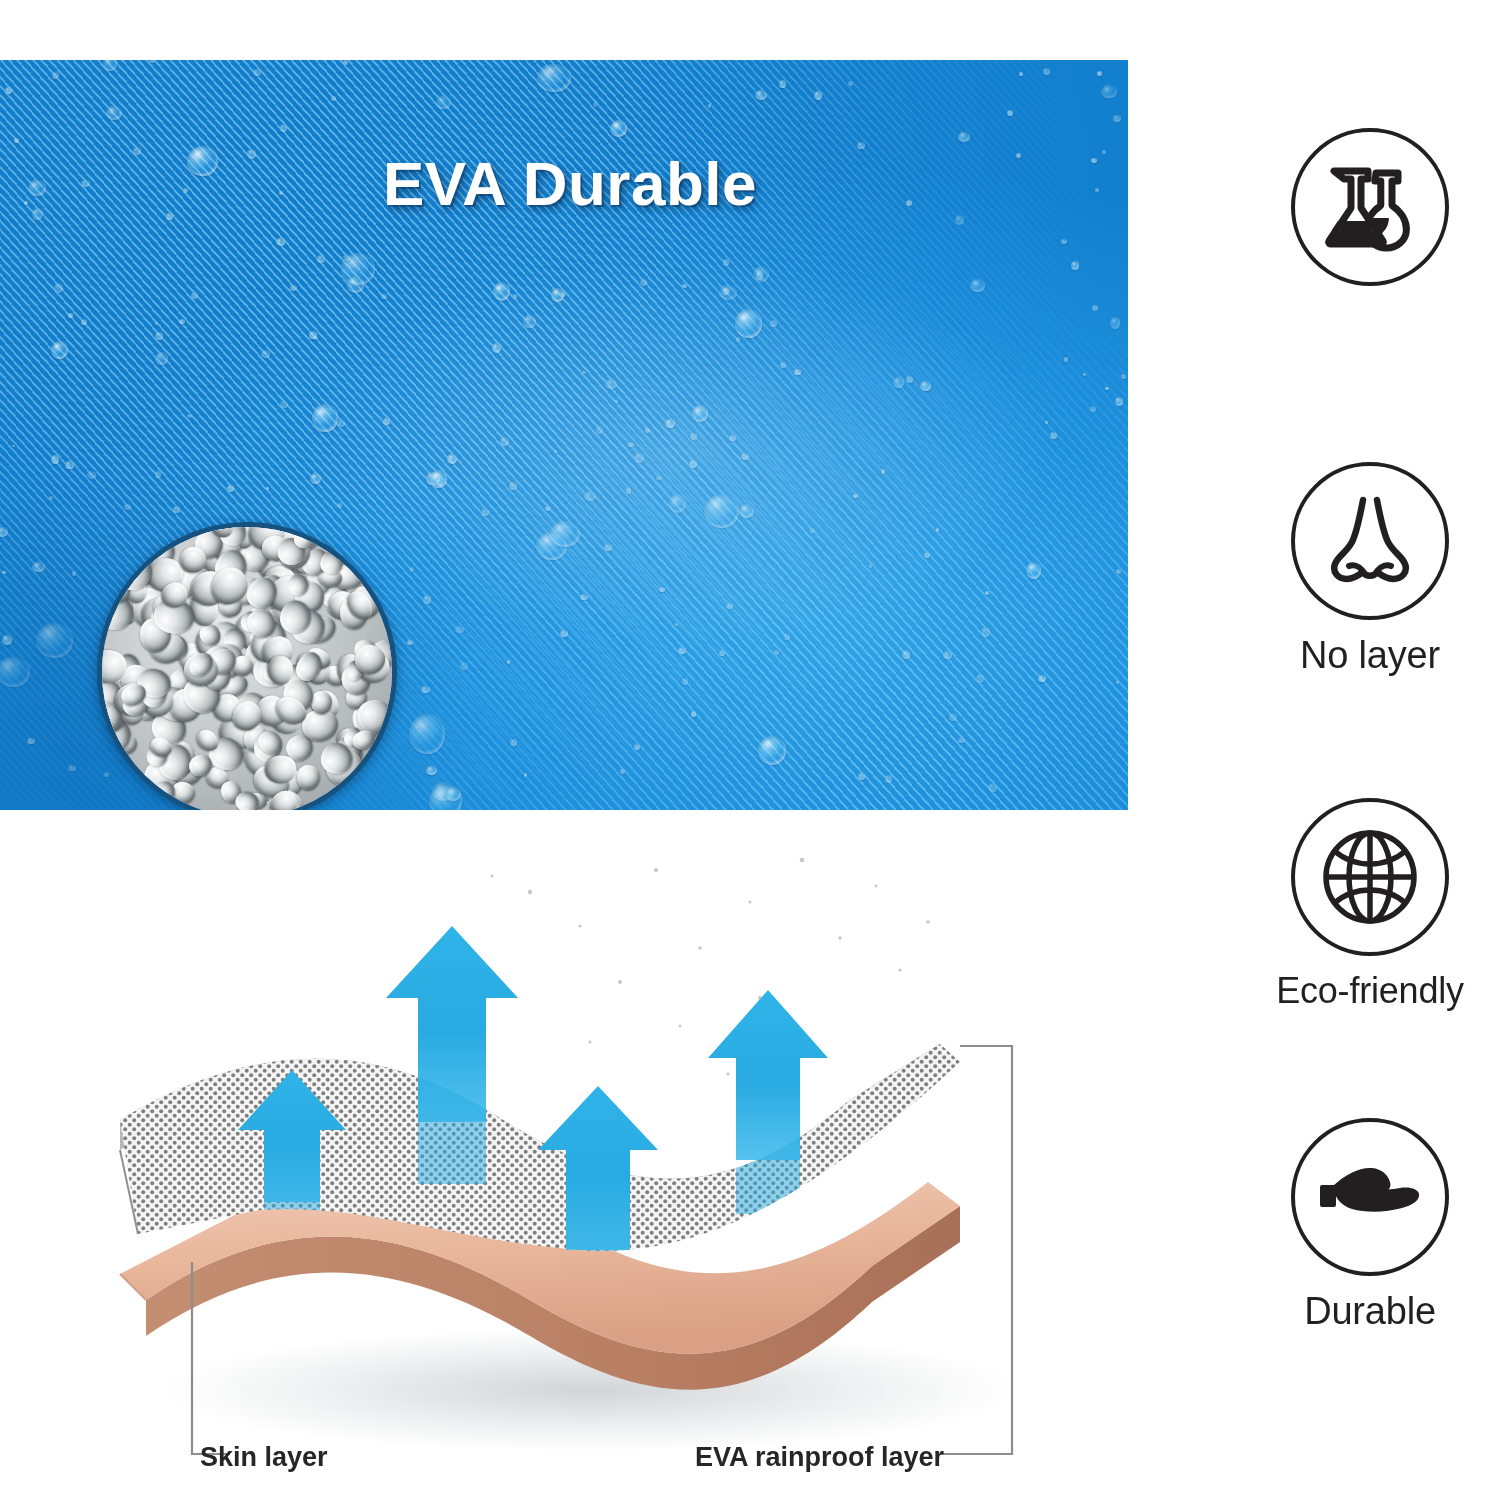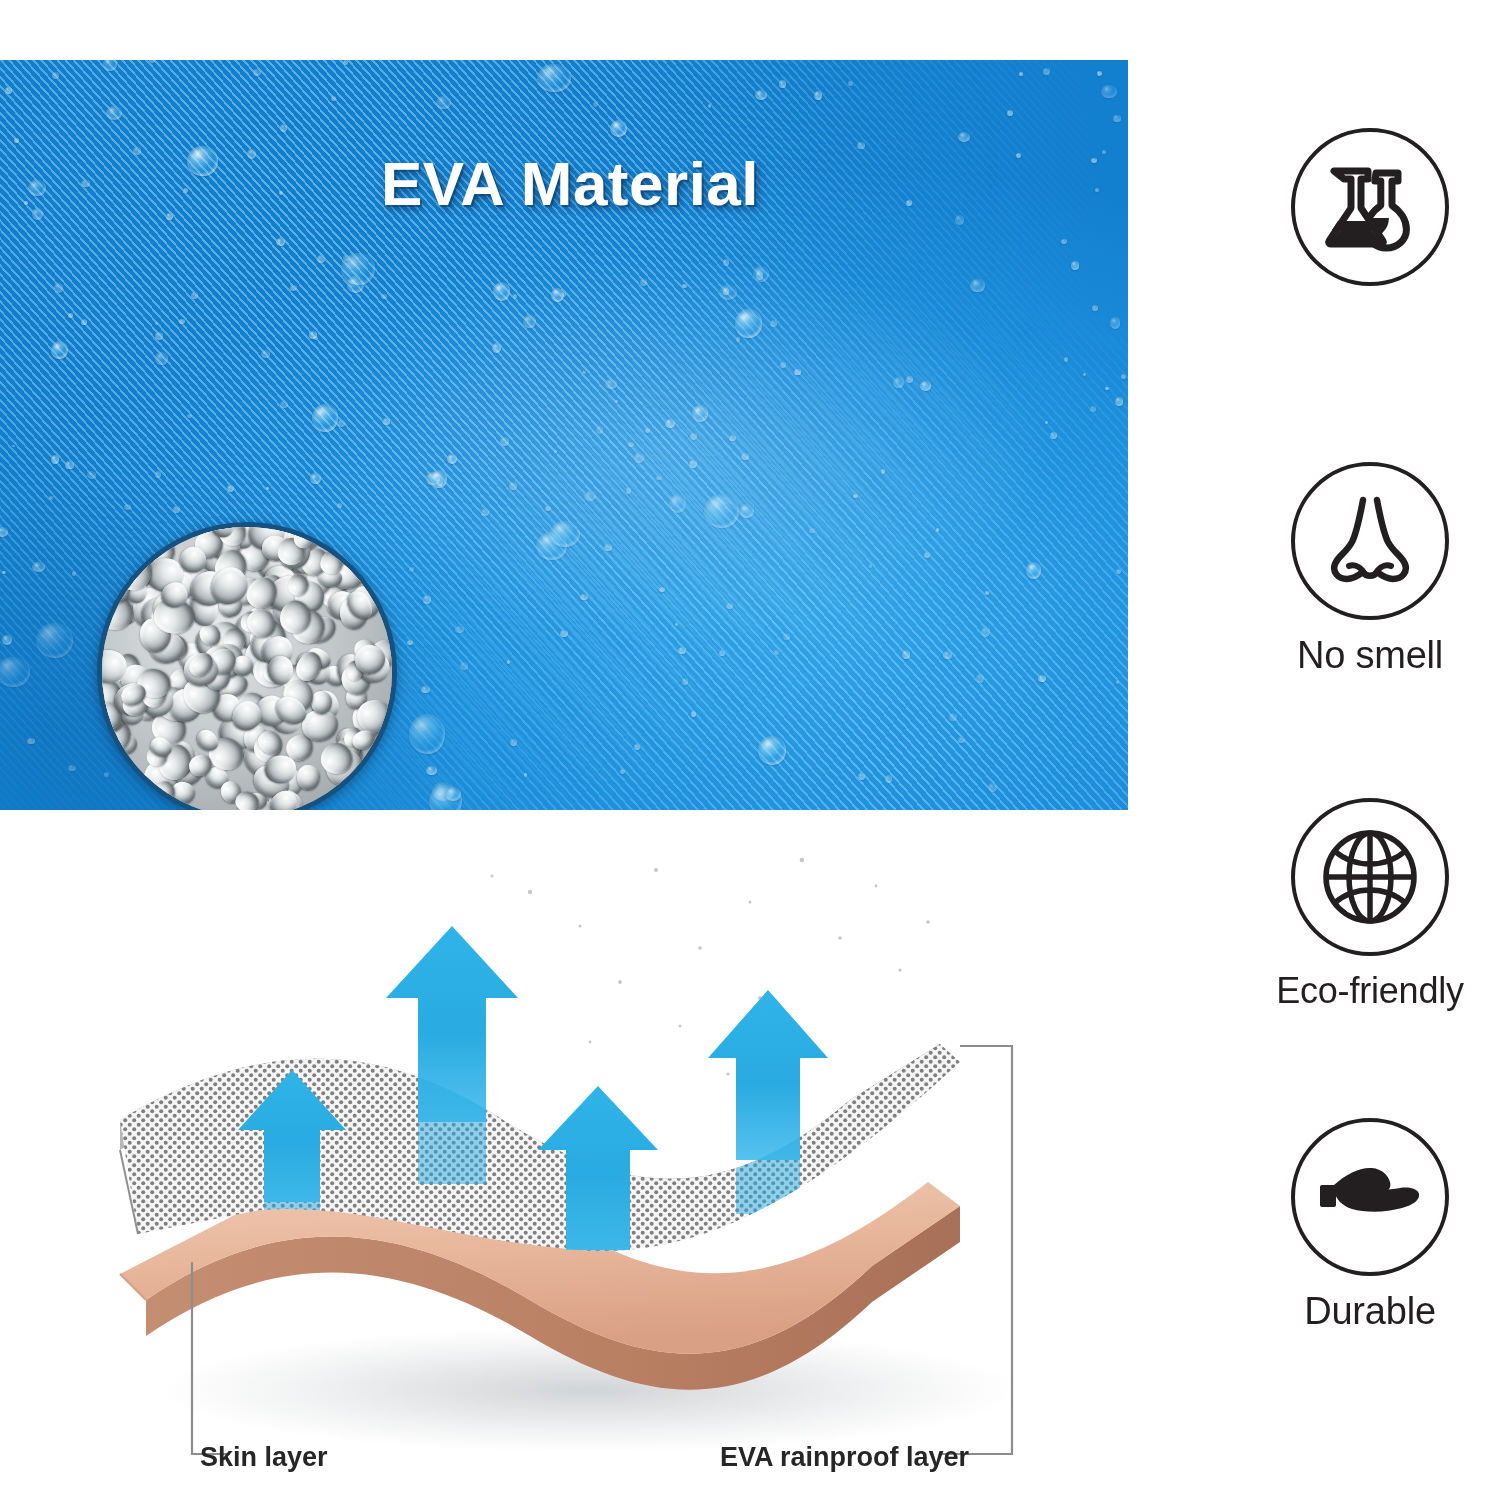--- a/index.html
+++ b/index.html
@@ -409,21 +409,21 @@
         <div class="drop" style="left: 1026.07px; top: 502.463px; width: 15.1779px; height: 16.0628px; opacity: 0.86;"></div>
         <div class="drop" style="left: 1095.37px; top: 128.029px; width: 3.85119px; height: 3.71898px; opacity: 0.59;"></div>
         <div class="drop" style="left: 154.895px; top: 411.152px; width: 5.81534px; height: 6.45401px; opacity: 0.61;"></div>
         <div class="drop" style="left: 735.544px; top: 276.631px; width: 4.61809px; height: 4.94019px; opacity: 0.56;"></div>
         <div class="drop" style="left: 187.418px; top: 353.574px; width: 4.82115px; height: 4.28788px; opacity: 0.51;"></div>
         <div class="drop" style="left: 1115.72px; top: 509.42px; width: 5.00108px; height: 4.9844px; opacity: 0.65;"></div>
         <div class="drop" style="left: 278.965px; top: 130.894px; width: 4.15822px; height: 4.58343px; opacity: 0.79;"></div>
       </div>
     <div class="photo-sheen"></div>
 
-    <div class="photo-title">EVA Material</div>
+    <div class="photo-title">EVA Durable</div>
 
     <div class="pellet-circle">
       <div class="pellet-bg"></div>
       <div id="pellets">
           <div class="pellet" style="left: 209.102px; top: 164.718px; width: 29.2397px; height: 25.6143px; transform: rotate(57.2deg);"></div>
           <div class="pellet" style="left: 183.362px; top: 20.5775px; width: 25.569px; height: 24.7028px; transform: rotate(17.5deg);"></div>
           <div class="pellet" style="left: 67.4287px; top: 142.296px; width: 24.5461px; height: 21.3977px; transform: rotate(-43deg);"></div>
           <div class="pellet" style="left: 103.999px; top: 240.814px; width: 23.2383px; height: 19.5931px; transform: rotate(35.7deg);"></div>
           <div class="pellet" style="left: 144.67px; top: 79.6596px; width: 25.7813px; height: 28.2608px; transform: rotate(0.4deg);"></div>
           <div class="pellet" style="left: 265.354px; top: 114.287px; width: 32.3117px; height: 26.4923px; transform: rotate(-44.2deg);"></div>
@@ -756,21 +756,21 @@
         <circle cx="432" cy="46" r="1.5"></circle>
           <circle cx="668" cy="244" r="1.6"></circle>
       </g>
 
       <path class="leader-line" d="M 132 432 L 132 624 L 170 624"></path>
       <path class="leader-line" d="M 900 216 L 952 216 L 952 624 L 880 624"></path>
     </svg>
 
     <div class="layer-label" id="skin-layer-label" style="position:absolute; left:140px; top:612px;">Skin layer</div>
 
-    <div class="layer-label" id="eva-layer-label" style="position:absolute; left:660px; top:612px;">EVA rainproof layer</div>
+    <div class="layer-label" id="eva-layer-label" style="position:absolute; left:635px; top:612px;">EVA rainproof layer</div>
   </div>
 
   <div id="feature-column">
 
     <div class="feature" id="feature-0">
       <div class="feature-icon-circle">
         <span>
           <svg width="104" height="104" viewBox="0 0 104 104">
 
             <path d="M58 18 h22 v8 h-6 v24 a1 1 0 0 0 .4 .8
@@ -809,21 +809,21 @@
                      C 89 82, 83 89, 74 89
                      C 67 89, 62 85, 58 82" fill="none" stroke="#231f20" stroke-width="6.5" stroke-linecap="round" stroke-linejoin="round"></path>
 
             <path d="M44 82 C 47 87, 55 87, 58 82" fill="none" stroke="#231f20" stroke-width="6.5" stroke-linecap="round"></path>
 
             <path d="M30 76 C 34 74, 40 76, 43 80" fill="none" stroke="#231f20" stroke-width="6" stroke-linecap="round"></path>
             <path d="M72 76 C 68 74, 62 76, 59 80" fill="none" stroke="#231f20" stroke-width="6" stroke-linecap="round"></path>
           </svg>
         </span>
       </div>
-      <div class="feature-label">No smell</div>
+      <div class="feature-label">No layer</div>
     </div>
 
     <div class="feature" id="feature-3">
       <div class="feature-icon-circle">
         <span>
           <svg width="112" height="112" viewBox="0 0 112 112">
 
             <rect x="6" y="44" width="16" height="22" rx="2" fill="#231f20"></rect>
 
             <path d="M20 44

